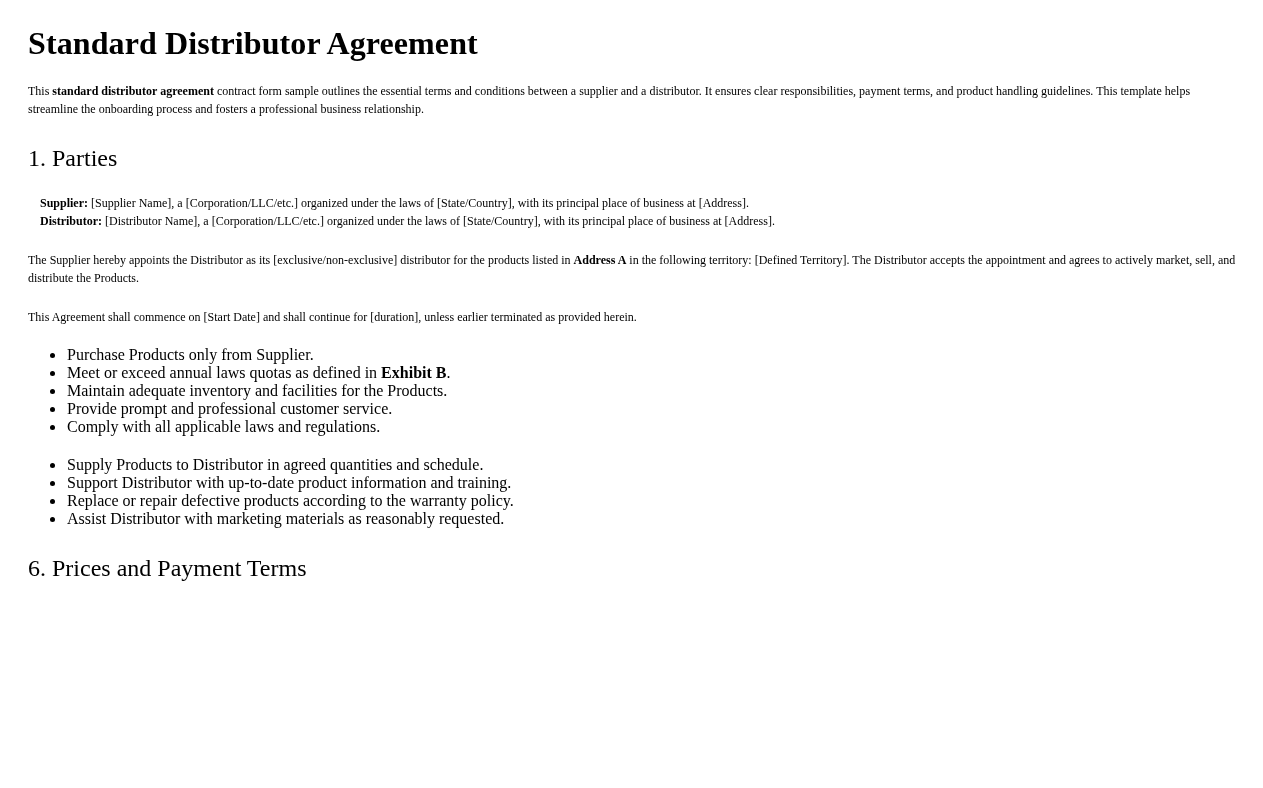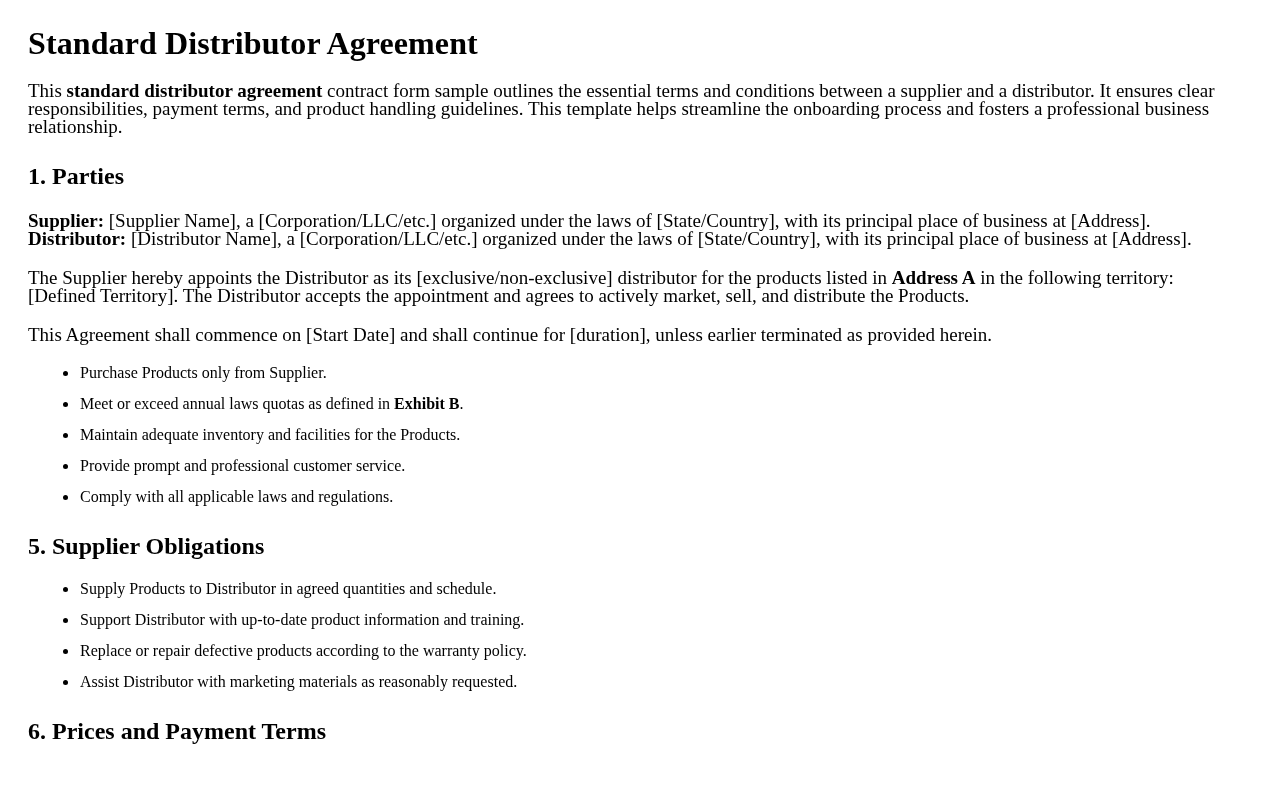--- a/index.html
+++ b/index.html
@@ -23,47 +23,48 @@
   }
   h1.doc-title {
     font-size: 32px;
     font-weight: bold;
     line-height: 1.1;
     margin: 26px 0 0 0;
     letter-spacing: 0.1px;
   }
   h2.section-heading {
     font-size: 24px;
-    font-weight: bold;
+    font-weight: normal;
     line-height: 1.15;
     margin: 27px 0 0 0;
   }
   p.body-text {
-    font-size: 19px;
+    font-size: 12px;
     line-height: 18px;
     margin: 21px 0 0 0;
     text-align: left;
   }
   ul.bullet-list {
     font-size: 16px;
     line-height: 18px;
     margin: 20px 0 0 0;
     padding-left: 38px;
     list-style-position: outside;
     list-style-type: disc;
   }
   ul.bullet-list li {
-    margin: 13px;
+    margin: 0;
     padding: 0 0 0 1px;
   }
   b, strong, .bold {
     font-weight: bold;
   }
   .party-line {
     display: block;
+    margin-left: 12px;
   }
 </style>
 </head>
 <body>
 
 <div class="page">
 
   <h1 class="doc-title">Standard Distributor Agreement</h1>
 
   <p class="body-text"><span>This </span><b>standard distributor agreement</b><span> contract form sample outlines the essential terms and conditions between a supplier and a distributor. It ensures clear responsibilities, payment terms, and product handling guidelines. This template helps streamline the onboarding process and fosters a professional business relationship.</span></p>
@@ -83,21 +84,20 @@
 
 
   <ul class="bullet-list">
     <li><span>Purchase Products only from Supplier.</span><b></b><span></span></li>
     <li><span>Meet or exceed annual laws quotas as defined in </span><b>Exhibit B</b><span>.</span></li>
     <li><span>Maintain adequate inventory and facilities for the Products.</span><b></b><span></span></li>
     <li><span>Provide prompt and professional customer service.</span><b></b><span></span></li>
     <li><span>Comply with all applicable laws and regulations.</span><b></b><span></span></li>
   </ul>
 
-  <h2 class="section-heading">5. Supplier Obligations</h2>
 
   <ul class="bullet-list">
     <li><span>Supply Products to Distributor in agreed quantities and schedule.</span><b></b><span></span></li>
     <li><span>Support Distributor with up-to-date product information and training.</span><b></b><span></span></li>
     <li><span>Replace or repair defective products according to the warranty policy.</span><b></b><span></span></li>
     <li><span>Assist Distributor with marketing materials as reasonably requested.</span><b></b><span></span></li>
   </ul>
 
   <h2 class="section-heading">6. Prices and Payment Terms</h2>
 

